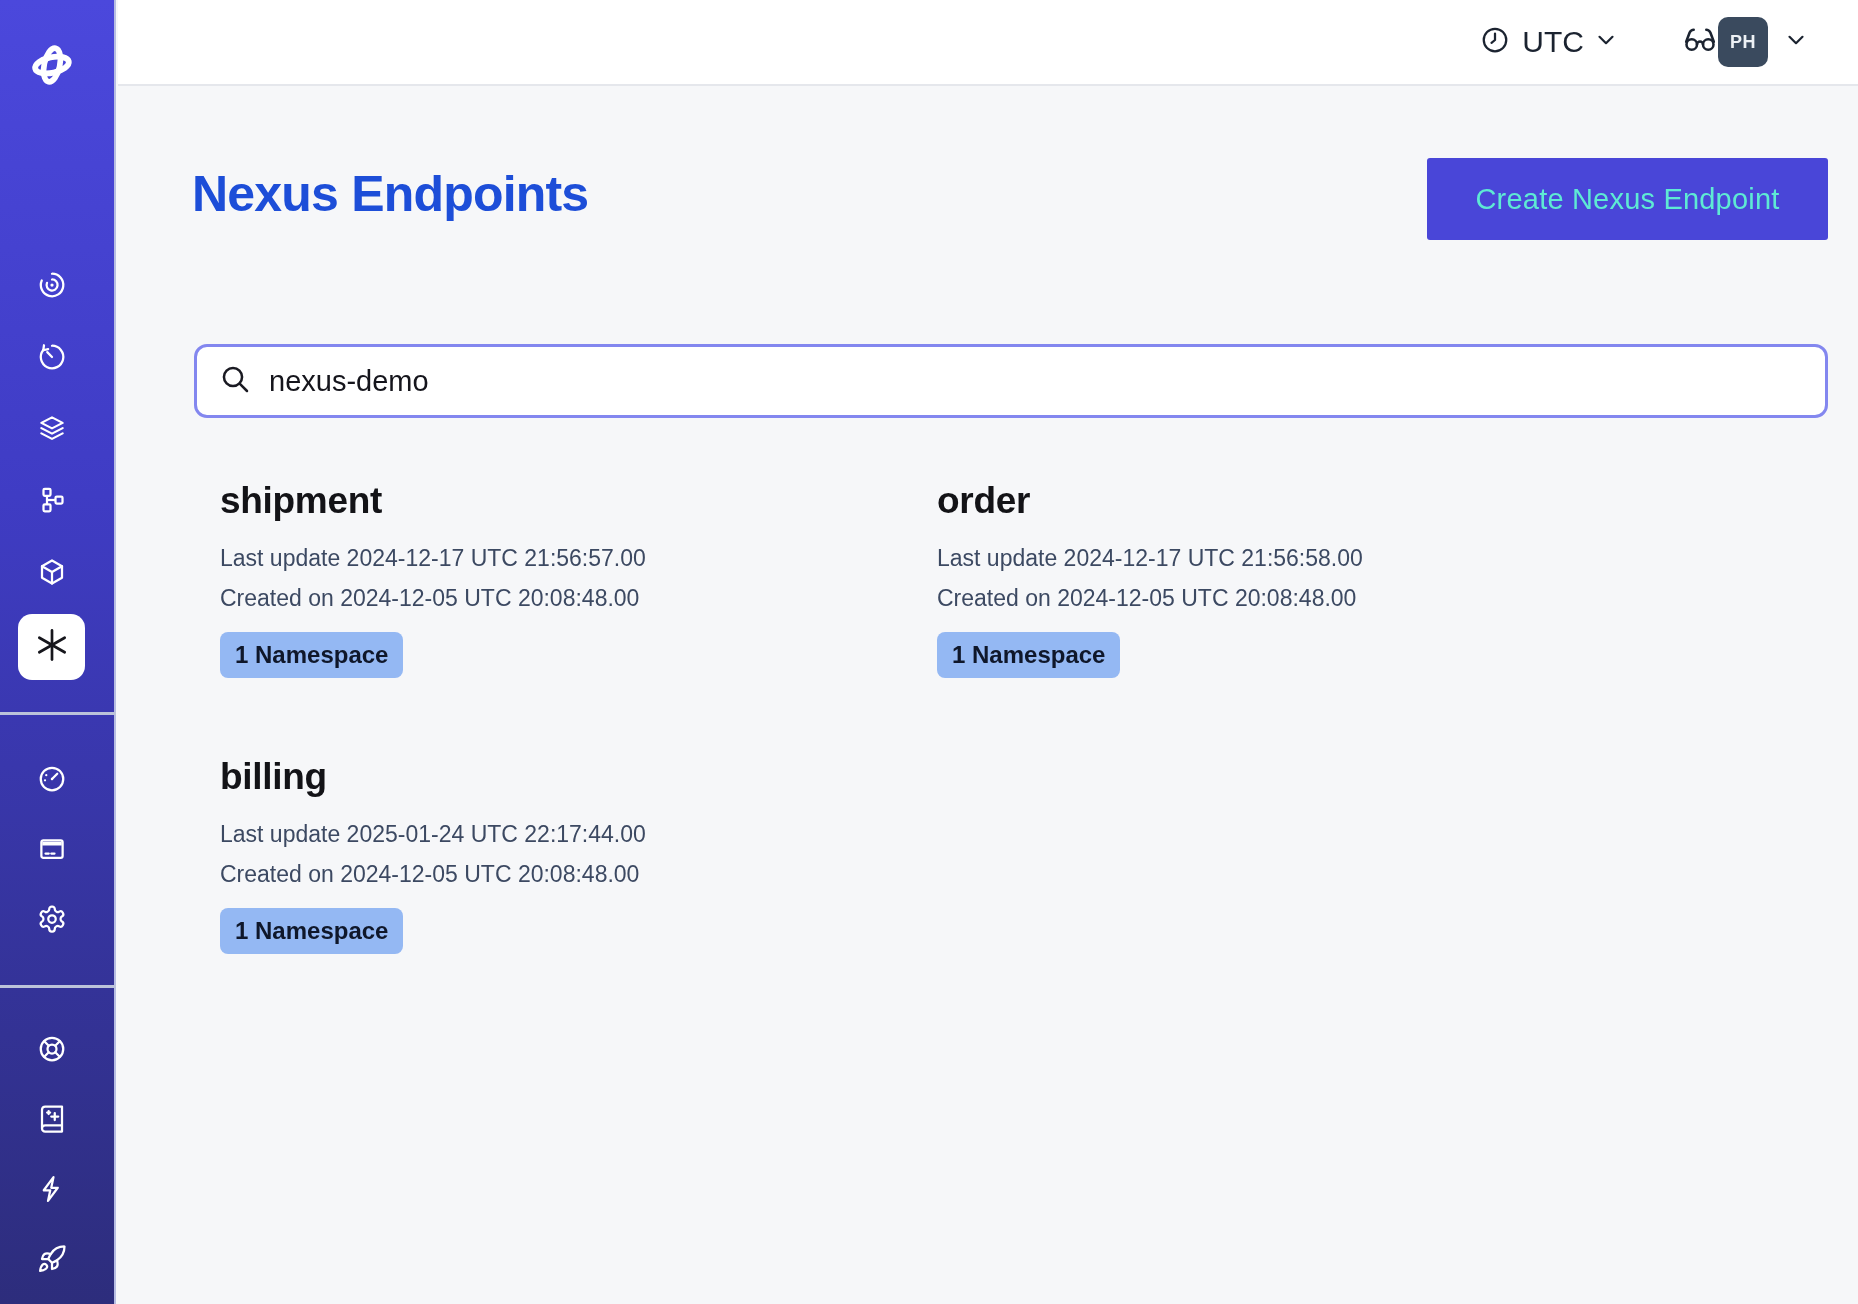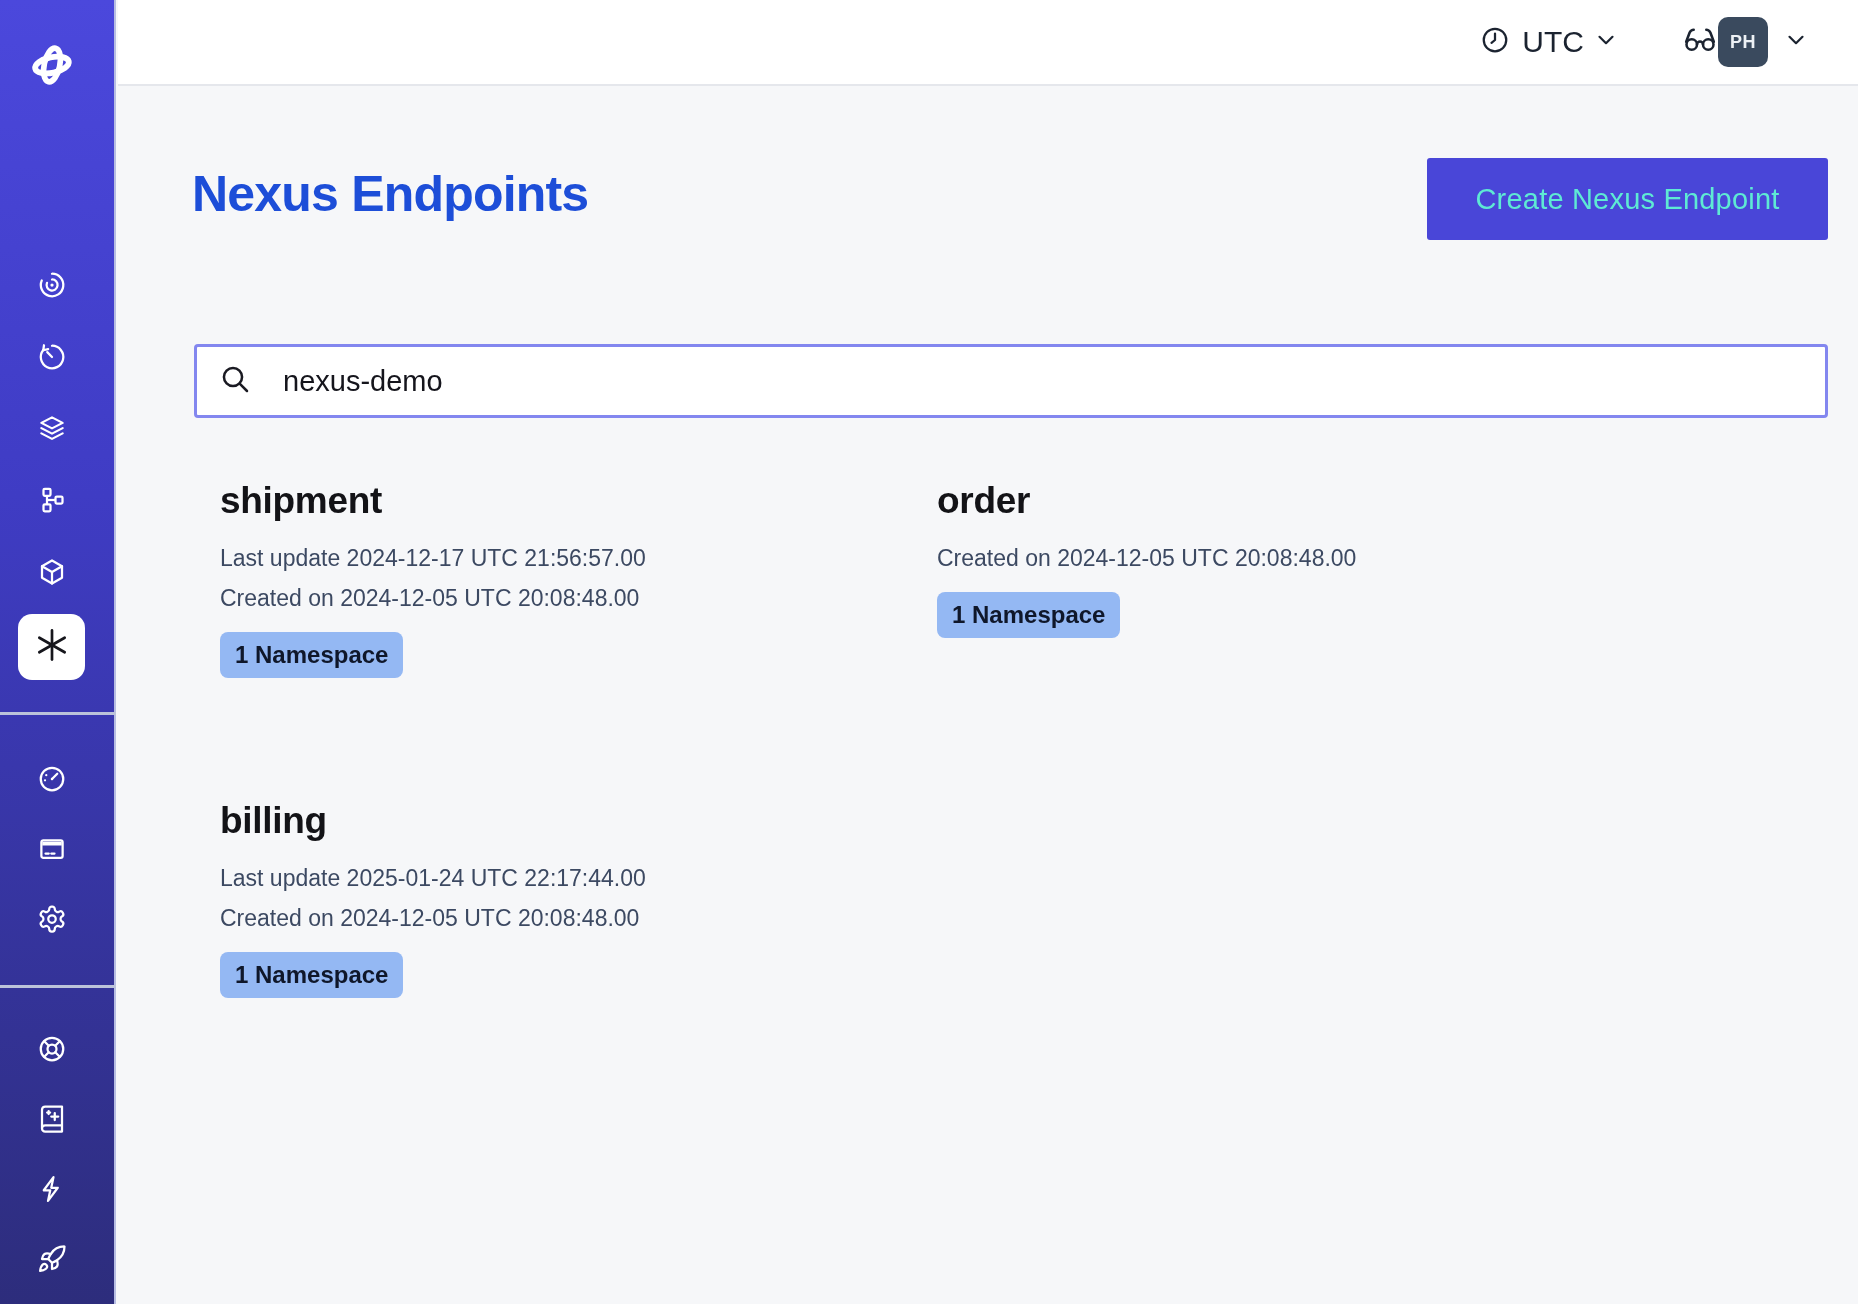--- a/index.html
+++ b/index.html
@@ -82,39 +82,38 @@
     font-family:"Liberation Sans", sans-serif;
     font-size:29px; font-weight:500; letter-spacing:0.2px;
     display:flex; align-items:center; justify-content:center;
     cursor:pointer;
   }
   .search-box {
     position:absolute; left:194px; top:344px;
     width:1634px; height:74px;
     background:#ffffff;
     border:3px solid #8387EF;
-    border-radius:4px;
+    border-radius:13px;
     display:flex; align-items:center;
     padding:0 20px 0 22px;
-    gap:14px;
   }
   .search-box .sicon { color:#1A1A22; flex:0 0 auto; }
   .search-box input {
     flex:1; margin-left:16px;
     border:none; outline:none; background:transparent;
     font-family:"Liberation Sans", sans-serif;
     font-size:29px; color:#15151C;
   }
 
   
   .cards {
     position:absolute; left:220px; top:478px;
     display:grid;
     grid-template-columns:717px 717px;
-    row-gap:120px;
+    row-gap:76px;
   }
   .card-title {
     margin:0 0 10px 0;
     font-size:37px; line-height:46px; font-weight:700;
     letter-spacing:-0.3px; color:#131317;
     cursor:pointer;
     display:inline-block;
   }
   .card-meta {
     font-size:23px; line-height:40px;
@@ -341,20 +340,21 @@
 
   <section class="card">
     <h2 class="card-title">shipment</h2>
     <div class="card-meta">Last update 2024-12-17 UTC 21:56:57.00</div>
     <div class="card-meta">Created on 2024-12-05 UTC 20:08:48.00</div>
     <span class="badge">1 Namespace</span>
   </section>
 
   <section class="card">
     <h2 class="card-title">order</h2>
+    <div class="card-meta">Last update 2024-12-17 UTC 21:56:58.00</div>
     <div class="card-meta">Created on 2024-12-05 UTC 20:08:48.00</div>
     <span class="badge">1 Namespace</span>
   </section>
 
   <section class="card">
     <h2 class="card-title">billing</h2>
     <div class="card-meta">Last update 2025-01-24 UTC 22:17:44.00</div>
     <div class="card-meta">Created on 2024-12-05 UTC 20:08:48.00</div>
     <span class="badge">1 Namespace</span>
   </section>

